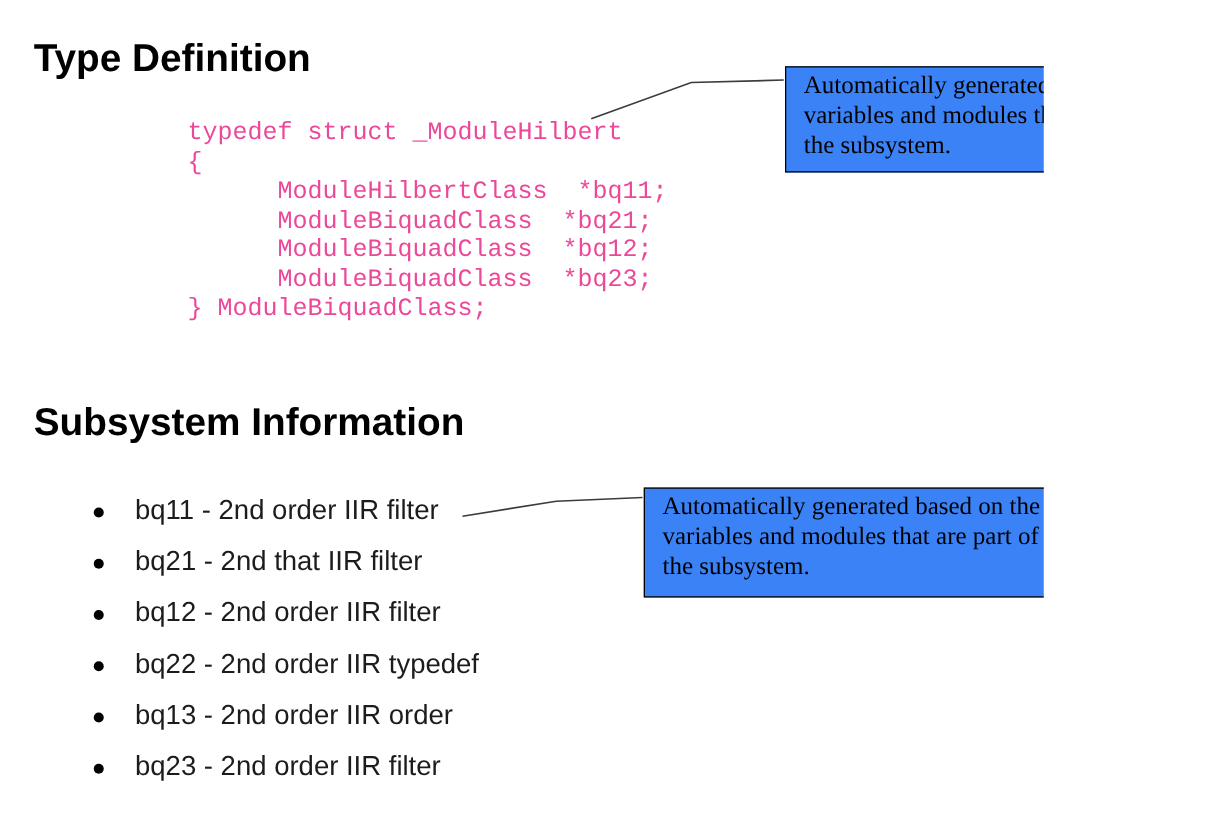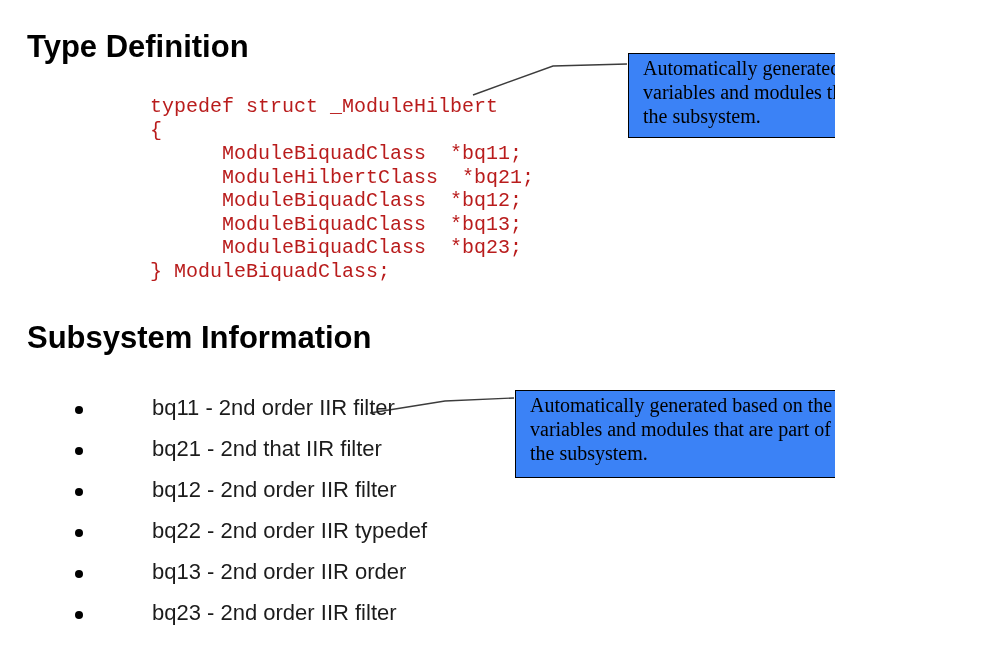--- a/index.html
+++ b/index.html
@@ -34,21 +34,21 @@
   }
   .heading-type { left: 27px; top: 31px; }
   .heading-subsys { left: 27px; top: 322px; }
   .code-block {
     position: absolute;
     left: 150px;
     top: 95px;
     font-family: "Liberation Mono", "DejaVu Sans Mono", monospace;
     font-size: 20px;
     line-height: 23.5px;
-    color: #b91c1c;
+    color: #ec4899;
   }
   .code-line { white-space: pre; height: 23.5px; }
   .callout {
     position: absolute;
     box-sizing: border-box;
     border: 1.5px solid #000000;
     background: #3b82f6;
     font-family: "Liberation Serif", "DejaVu Serif", serif;
     font-size: 20px;
     line-height: 24px;
@@ -68,21 +68,20 @@
   .bullet-list li {
     display: flex;
     align-items: flex-start;
     height: 22px;
     margin-bottom: 19px;
     font-family: "Liberation Sans", sans-serif;
     font-size: 22px;
     line-height: 22px;
     color: #1c1c1c;
     white-space: nowrap;
-    gap: 44px;
   }
   .bullet {
     flex: 0 0 auto;
     width: 8px;
     height: 8px;
     margin: 9px 25px 0 0;
     border-radius: 50%;
     background: #000000;
   }
 </style>
@@ -94,24 +93,23 @@
   <svg class="connectors" viewBox="0 0 983 663" xmlns="http://www.w3.org/2000/svg">
     <polyline points="473,95 553,66 627,64"></polyline>
     <polyline points="370,413 445,401 514,398"></polyline>
   </svg>
 
   <h1 class="heading heading-type">Type Definition</h1>
 
   <div class="code-block">
     <div class="code-line">typedef struct _ModuleHilbert</div>
     <div class="code-line">{</div>
-    <div class="code-line">      ModuleBiquadClass  *bq11;</div>
-    <div class="code-line">      ModuleHilbertClass  *bq21;</div>
+    <div class="code-line">      ModuleHilbertClass  *bq11;</div>
+    <div class="code-line">      ModuleBiquadClass  *bq21;</div>
     <div class="code-line">      ModuleBiquadClass  *bq12;</div>
-    <div class="code-line">      ModuleBiquadClass  *bq13;</div>
     <div class="code-line">      ModuleBiquadClass  *bq23;</div>
     <div class="code-line">} ModuleBiquadClass;</div>
   </div>
 
   <div class="callout callout-typedef">
     <span>Automatically generated based on the variables and modules that are part of the subsystem.</span>
   </div>
 
   <h1 class="heading heading-subsys">Subsystem Information</h1>
 

